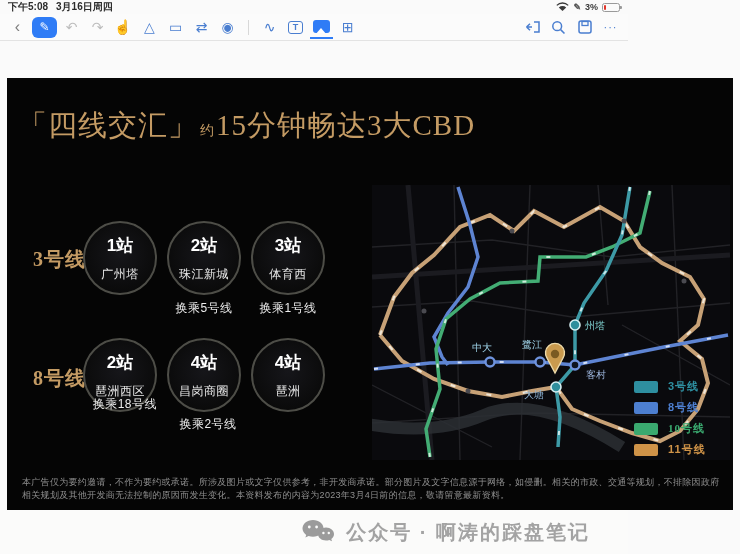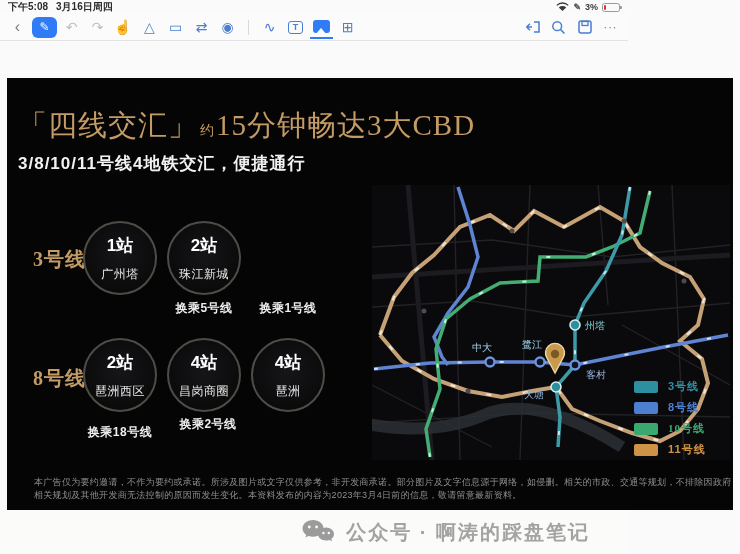--- a/index.html
+++ b/index.html
@@ -58,33 +58,33 @@
   .line-label { position:absolute; font-family:"Liberation Serif", serif;
     font-size:20px; font-weight:bold; color:#c49b64; letter-spacing:1px; }
   .stop-circle { position:absolute; width:74px; height:74px; border-radius:50%;
     border:2px solid #4d4d47;
     background:radial-gradient(circle at 50% 45%, #16161a 0%, #0a0a0a 75%);
     display:flex; flex-direction:column; align-items:center; justify-content:center;
     gap:9px; }
   .stop-circle .cnt { font-size:17px; font-weight:bold; color:#fff; }
   .stop-circle .nm { font-size:12px; color:#e9e9e9; letter-spacing:.5px; }
   .transfer { position:absolute; width:74px; text-align:center; font-size:12px;
-    font-weight:bold; color:#ededed; letter-spacing:.5px; }
+    font-weight:normal; color:#ededed; letter-spacing:.5px; }
 
   
   .map { position:absolute; left:365px; top:107px; width:358px; height:275px;
     background:#0a0a0d; overflow:hidden; }
   .legend { position:absolute; left:262px; top:194px; display:flex;
     flex-direction:column; gap:6px; }
   .legend .lrow { display:flex; align-items:center; gap:10px; }
   .legend .sw { width:24px; height:12px; border-radius:2px; }
   .legend .ltxt { font-size:11px; font-weight:bold; letter-spacing:1px; }
 
   
-  .disclaimer { position:absolute; left:27px; top:398px; width:704px;
+  .disclaimer { position:absolute; left:15px; top:398px; width:704px;
     font-size:9px; line-height:13px; color:#8f8f8f; letter-spacing:.3px; }
 
   
   .watermark { position:absolute; left:0; right:0; top:510px; height:44px;
     background:#fbfbfa; display:flex; align-items:center; justify-content:flex-end;
     padding-right:38px; gap:10px;padding-left:40px; }
   .watermark .wtxt { font-size:20px; font-weight:bold; color:#a3a3a3;
     letter-spacing:2px; }
 </style>
 </head>
@@ -176,48 +176,51 @@
           <span style="font-size:11px;letter-spacing:1px;">···</span>
         </div>
     </div>
   </div>
 
   <div class="slide">
 
     <div class="title">
       <span class="t-big">「四线交汇」</span><span class="t-small">约</span><span class="t-big">15分钟畅达3大CBD</span>
     </div>
-    <div class="subtitle">3/8/10/11号线4地铁交汇，便捷通行</div>
 
     <div class="line-label" style="left:26px; top:168px;">3号线</div>
     <div class="stop-circle" style="left:76px; top:143px;">
       <span class="cnt">1站</span>
       <span class="nm">广州塔</span>
     </div>
     <div class="stop-circle" style="left:160px; top:143px;">
       <span class="cnt">2站</span>
       <span class="nm">珠江新城</span>
     </div>
+    <div class="stop-circle" style="left:244px; top:143px;">
+      <span class="cnt">3站</span>
+      <span class="nm">体育西</span>
+    </div>
     <div class="transfer" style="left:160px; top:222px;">换乘5号线</div>
     <div class="transfer" style="left:244px; top:222px;">换乘1号线</div>
 
     <div class="line-label" style="left:26px; top:287px;">8号线</div>
     <div class="stop-circle" style="left:76px; top:260px;">
       <span class="cnt">2站</span>
       <span class="nm">琶洲西区</span>
     </div>
     <div class="stop-circle" style="left:160px; top:260px;">
       <span class="cnt">4站</span>
       <span class="nm">昌岗商圈</span>
     </div>
     <div class="stop-circle" style="left:244px; top:260px;">
       <span class="cnt">4站</span>
       <span class="nm">琶洲</span>
     </div>
-    <div class="transfer" style="left:76px; top:346px;">换乘18号线</div>
+    <div class="transfer" style="left:76px; top:318px;text-align:right;">换乘18号线</div>
     <div class="transfer" style="left:164px; top:338px;">换乘2号线</div>
 
     <div class="map">
       <svg width="358" height="275" viewBox="0 0 358 275">
 
         <g stroke="#222226" stroke-width="1.4" fill="none">
           <path d="M0,62 L120,55 240,72 358,60"></path>
           <path d="M0,122 L100,116 200,132 358,118"></path>
           <path d="M0,238 L160,228 358,232"></path>
           <path d="M82,0 L88,275"></path>

